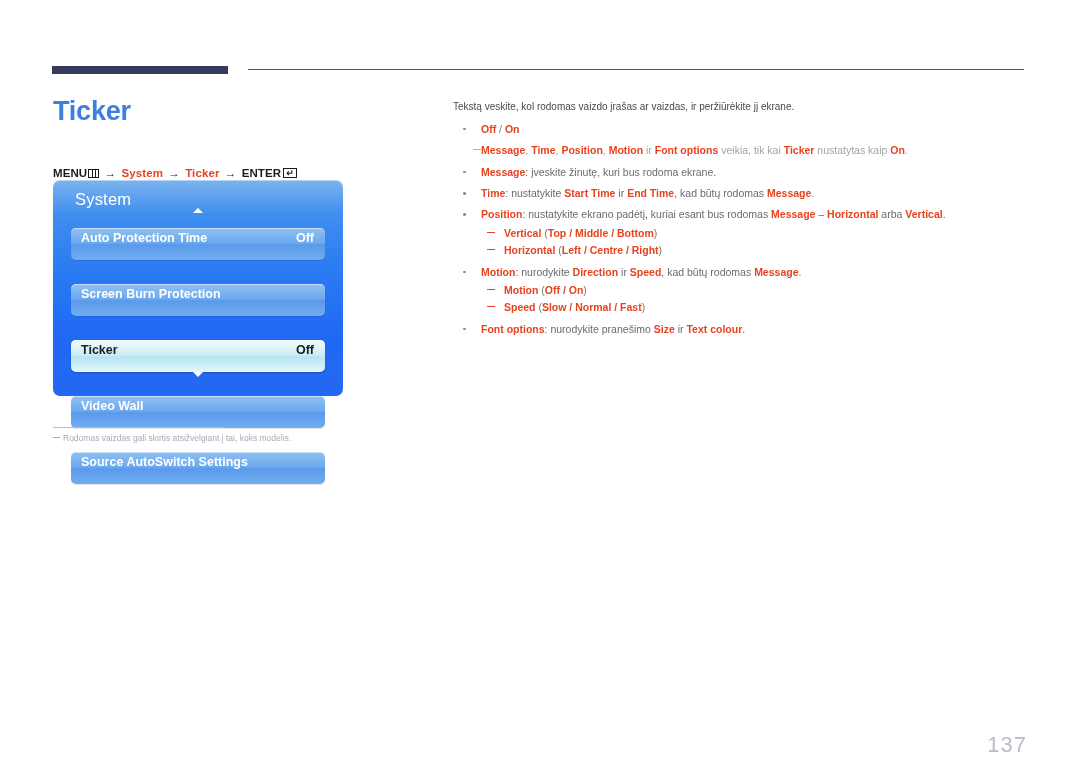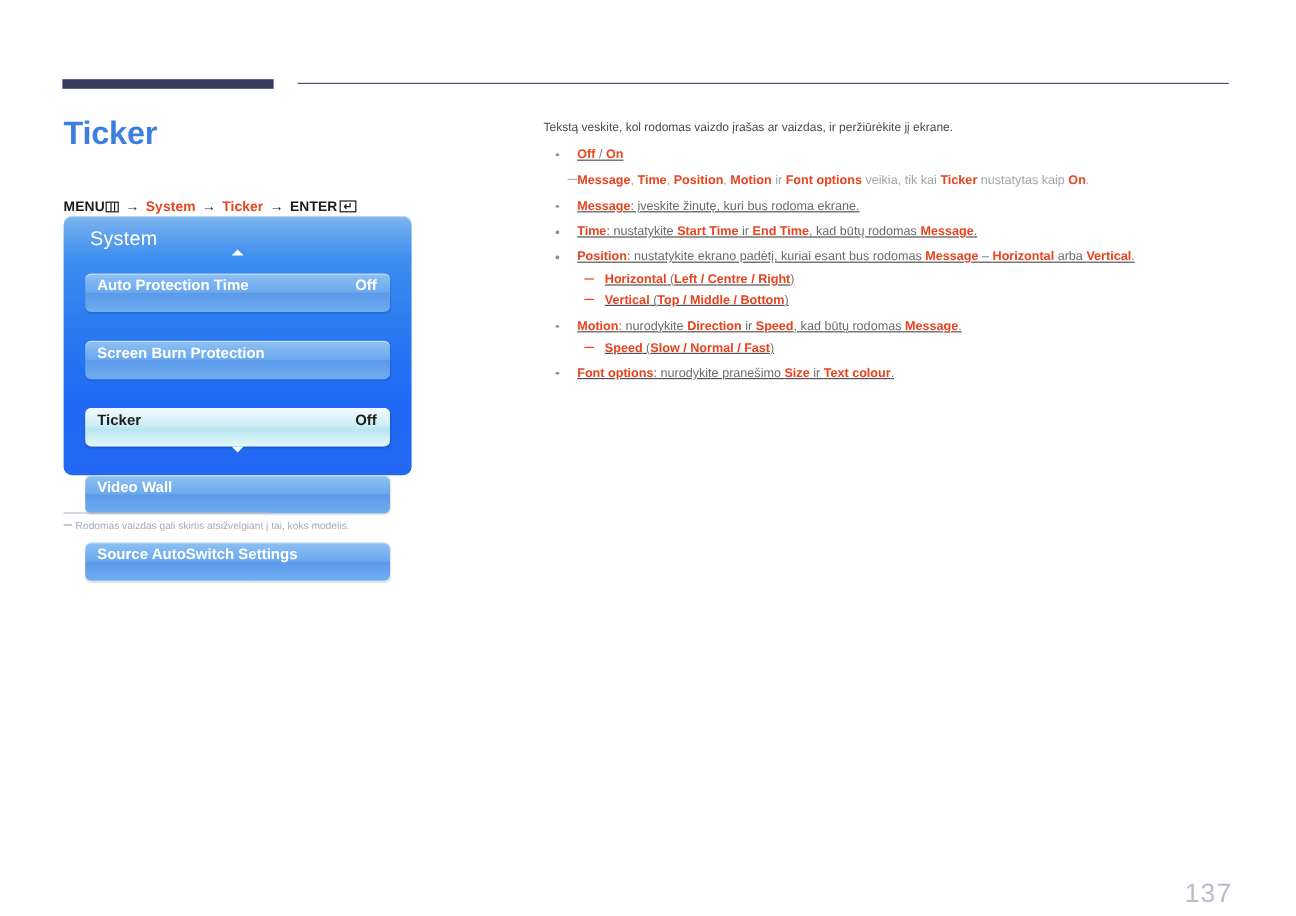--- a/index.html
+++ b/index.html
@@ -225,21 +225,20 @@
 
   ul.lvl1 {
     list-style: none;
     margin: 0;
     padding: 0;
   }
   ul.lvl1 > li.bullet {
     position: relative;
     padding-left: 28px;
     margin-bottom: 6px;
-    text-decoration: underline;
   }
   ul.lvl1 > li.bullet::before {
     content: "";
     position: absolute;
     left: 10px;
     top: 6px;
     width: 2.5px;
     height: 2.5px;
     background: #8a8a8a;
     border-radius: 50%;
@@ -372,32 +371,35 @@
 
     <li class="bullet">
       <span class="hl">Time</span><span class="plain">: nustatykite </span><span class="hl">Start Time</span><span class="plain"> ir </span><span class="hl">End Time</span><span class="plain">, kad būtų rodomas </span><span class="hl">Message</span><span class="plain">.</span>
     </li>
 
     <li class="bullet">
       <span class="hl">Position</span><span class="plain">: nustatykite ekrano padėtį, kuriai esant bus rodomas </span><span class="hl">Message</span><span class="plain"> – </span><span class="hl">Horizontal</span><span class="plain"> arba </span><span class="hl">Vertical</span><span class="plain">.</span>
 
       <ul class="lvl2">
         <li>
+          <span class="hl">Vertical</span><span class="sep"> (</span><span class="hl">Top / Middle / Bottom</span><span class="sep">)</span>
+        </li>
+        <li>
           <span class="hl">Horizontal</span><span class="sep"> (</span><span class="hl">Left / Centre / Right</span><span class="sep">)</span>
         </li>
+      </ul>
+    </li>
+
+    <li class="bullet">
+      <span class="hl">Motion</span><span class="plain">: nurodykite </span><span class="hl">Direction</span><span class="plain"> ir </span><span class="hl">Speed</span><span class="plain">, kad būtų rodomas </span><span class="hl">Message</span><span class="plain">.</span>
+
+      <ul class="lvl2">
         <li>
-          <span class="hl">Vertical</span><span class="sep"> (</span><span class="hl">Top / Middle / Bottom</span><span class="sep">)</span>
+          <span class="hl">Motion</span><span class="sep"> (</span><span class="hl">Off / On</span><span class="sep">)</span>
         </li>
-      </ul>
-    </li>
-
-    <li class="bullet">
-      <span class="hl">Motion</span><span class="plain">: nurodykite </span><span class="hl">Direction</span><span class="plain"> ir </span><span class="hl">Speed</span><span class="plain">, kad būtų rodomas </span><span class="hl">Message</span><span class="plain">.</span>
-
-      <ul class="lvl2">
         <li>
           <span class="hl">Speed</span><span class="sep"> (</span><span class="hl">Slow / Normal / Fast</span><span class="sep">)</span>
         </li>
       </ul>
     </li>
 
 
     <li class="bullet">
       <span class="hl">Font options</span><span class="plain">: nurodykite pranešimo </span><span class="hl">Size</span><span class="plain"> ir </span><span class="hl">Text colour</span><span class="plain">.</span>
     </li>

